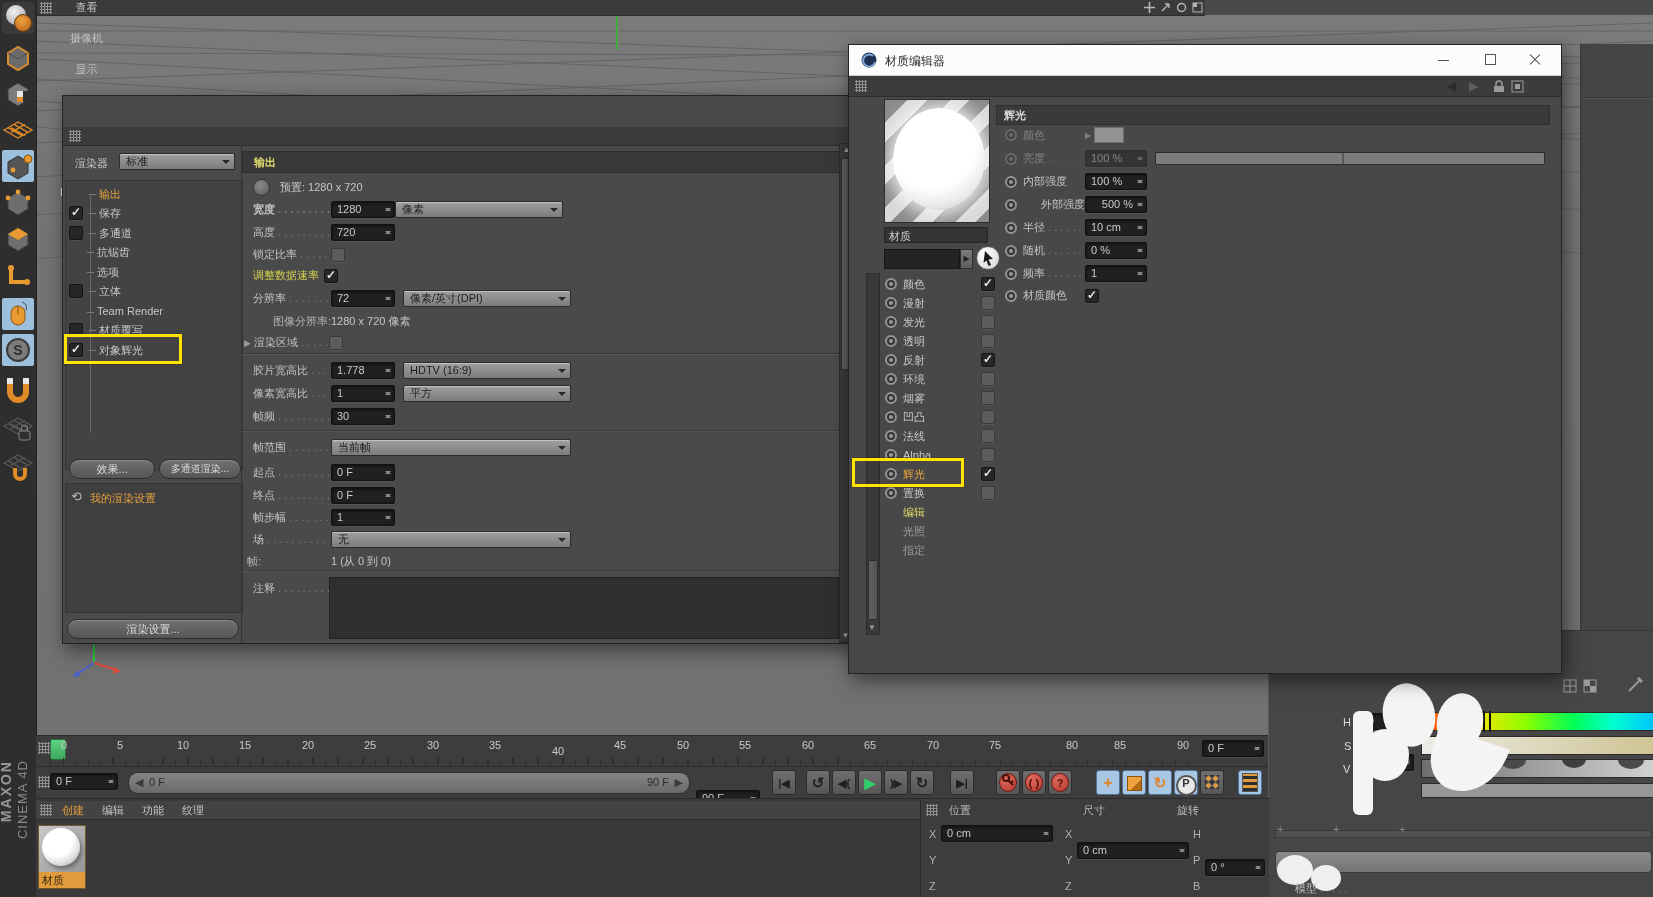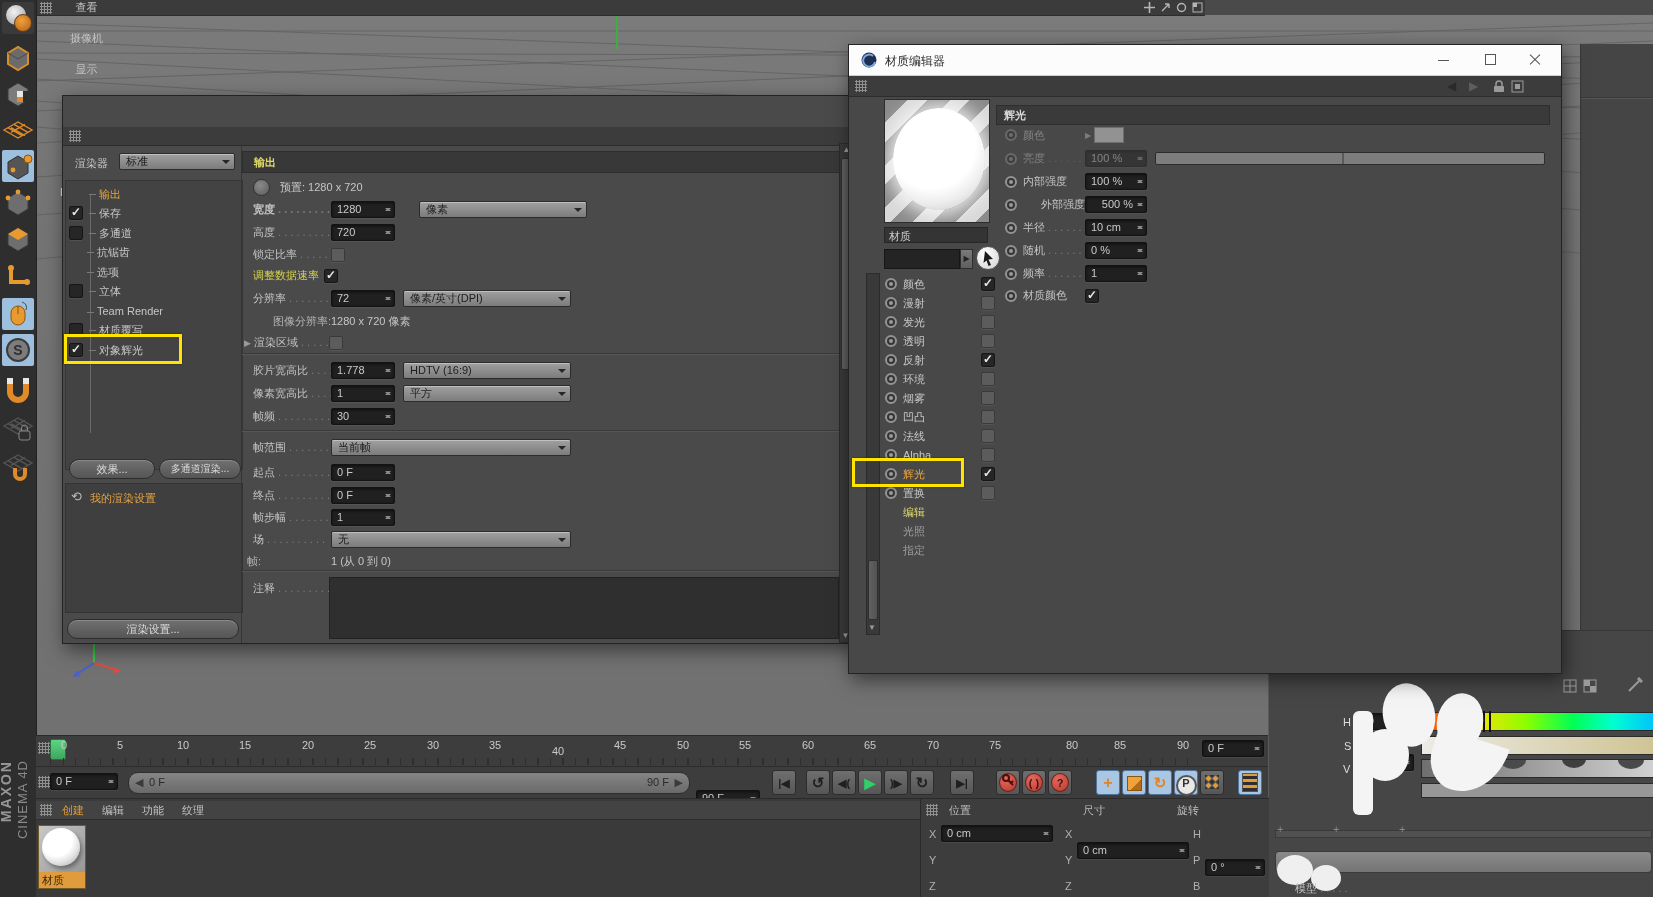--- a/index.html
+++ b/index.html
@@ -457,21 +457,21 @@
     <div class="abs" style="left:179px;top:55px;width:597px;height:20px;background:#383838;border:1px solid #2e2e2e;">
       <span style="margin-left:11px;line-height:20px;color:#ded86a;font-weight:bold;">输出</span>
     </div>
     <div class="abs rowflex" style="left:190px;top:83px;gap:10px;">
       <span style="width:15px;height:15px;border-radius:50%;background:radial-gradient(circle at 40% 35%,#8a8a8a,#5a5a5a);border:1px solid #333;"></span>
       <span style="color:#c6c6c6;">预置: 1280 x 720</span>
     </div>
     <div class="abs rowflex" style="left:190px;top:105px;">
       <span class="plbl dots" style="width:78px;font-weight:bold;">宽度</span>
       <div class="fld" style="width:64px;"><span>1280</span></div>
-      <div class="dd" style="width:168px;margin-left:24px;"><span>像素</span></div>
+      <div class="dd" style="width:168px;margin-left:0;"><span>像素</span></div>
     </div>
     <div class="abs rowflex" style="left:190px;top:128px;">
       <span class="plbl dots" style="width:78px;">高度</span>
       <div class="fld" style="width:64px;"><span>720</span></div>
     </div>
     <div class="abs rowflex" style="left:190px;top:151px;">
       <span class="plbl dots" style="width:78px;">锁定比率</span>
       <span class="cb dim"></span>
     </div>
     <div class="abs rowflex" style="left:190px;top:172px;">

